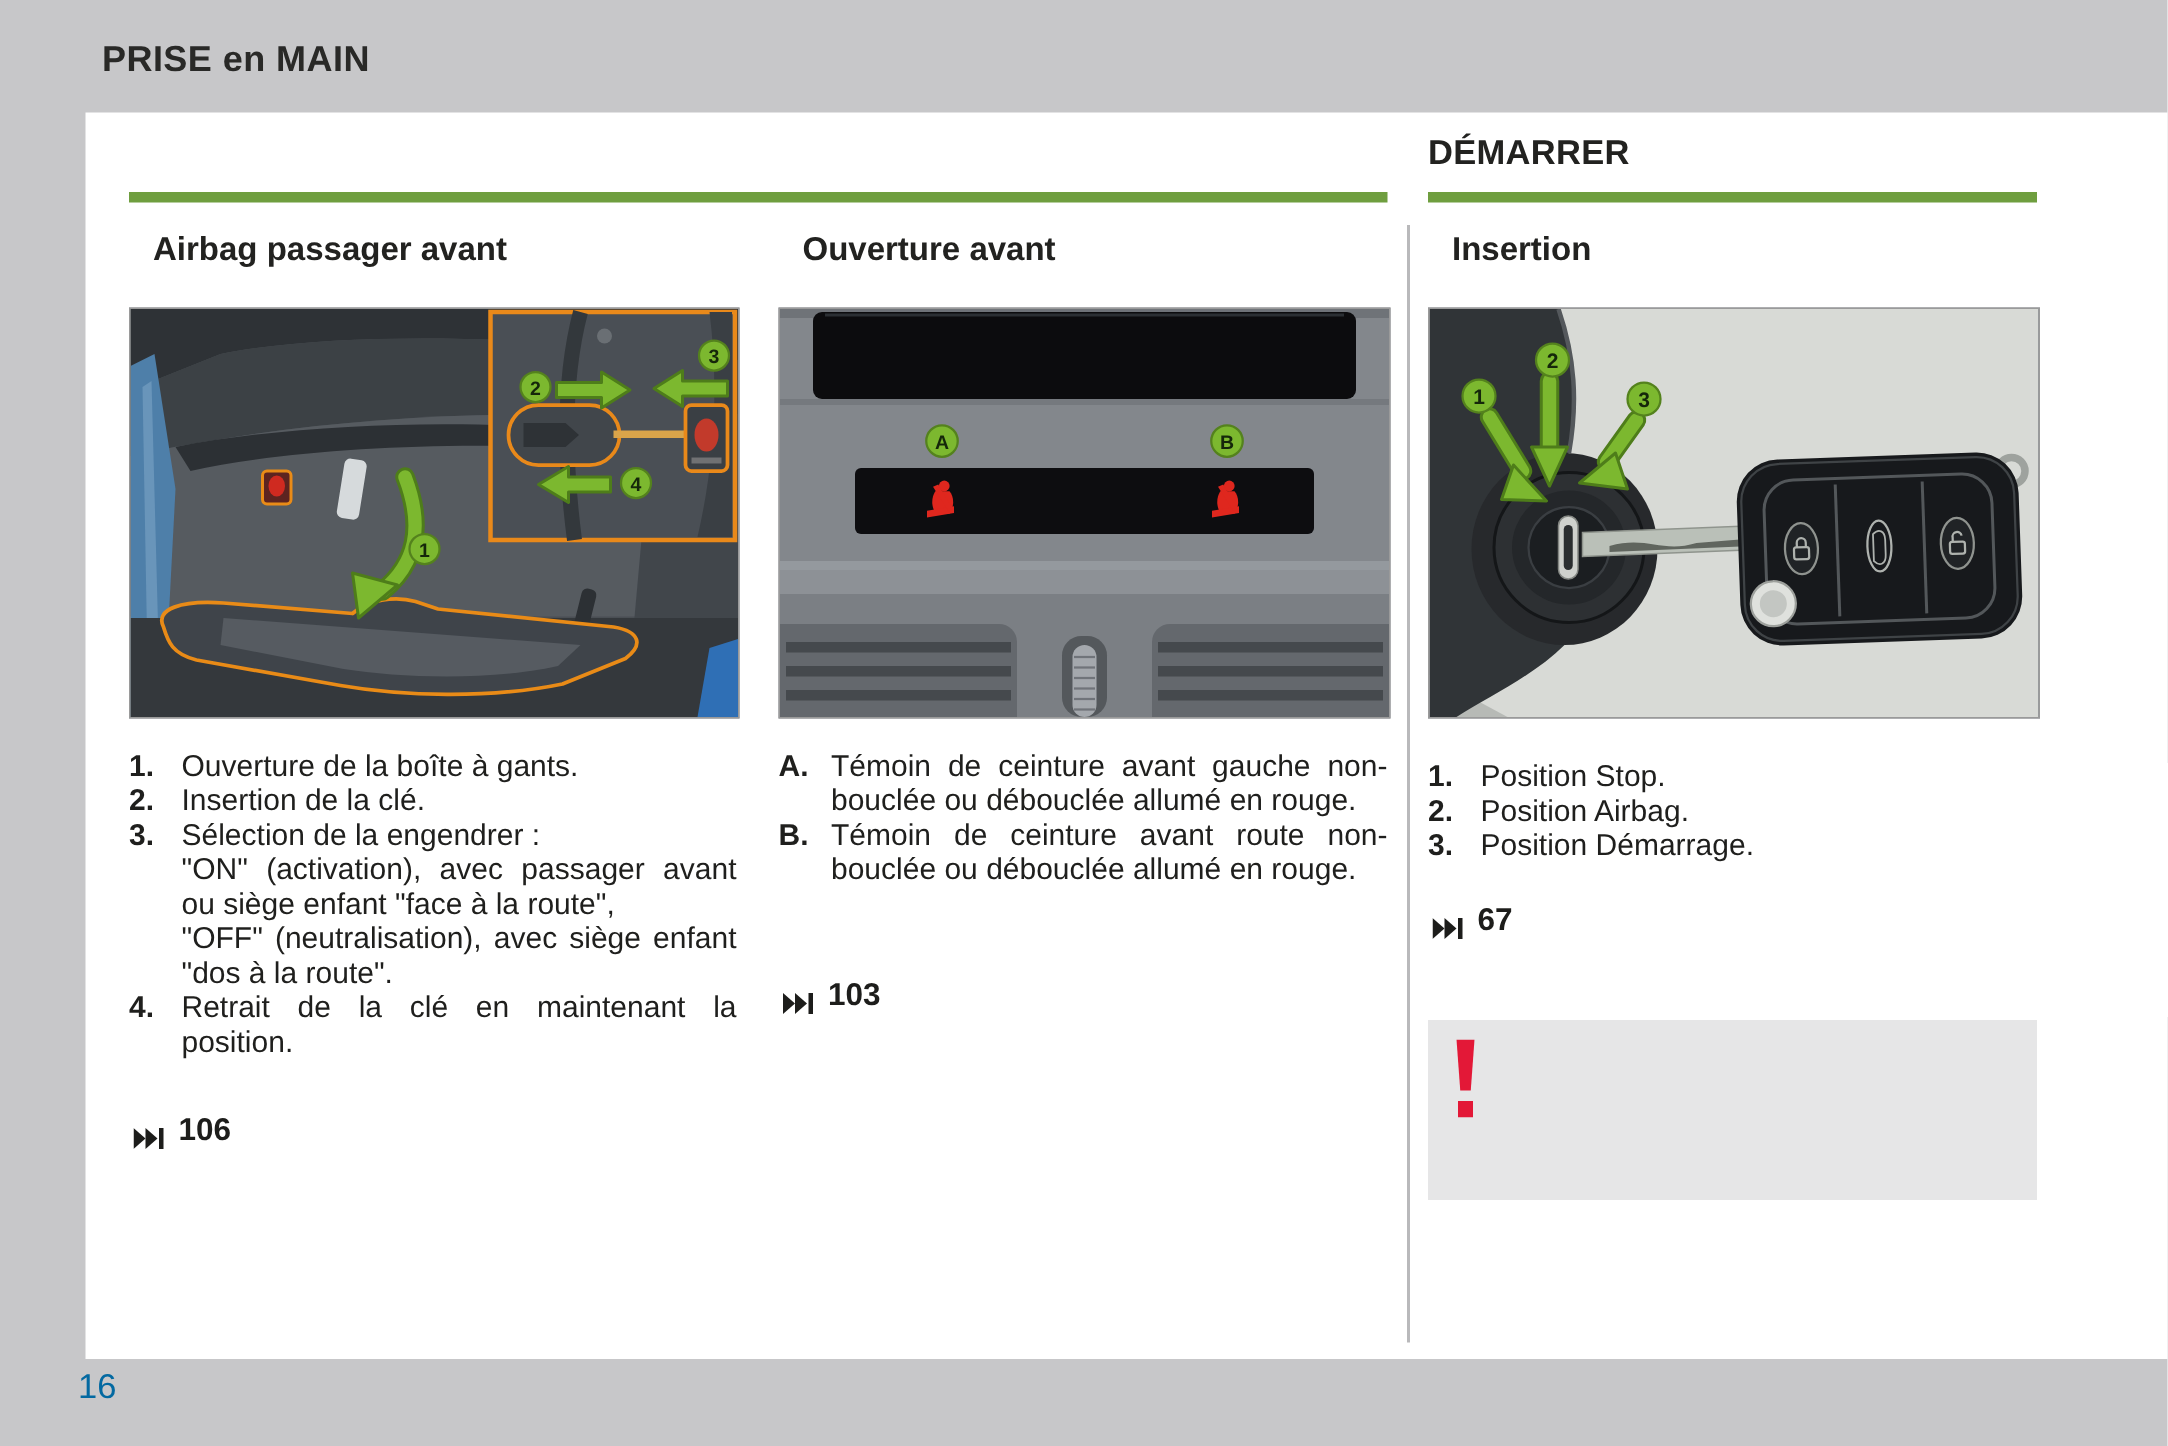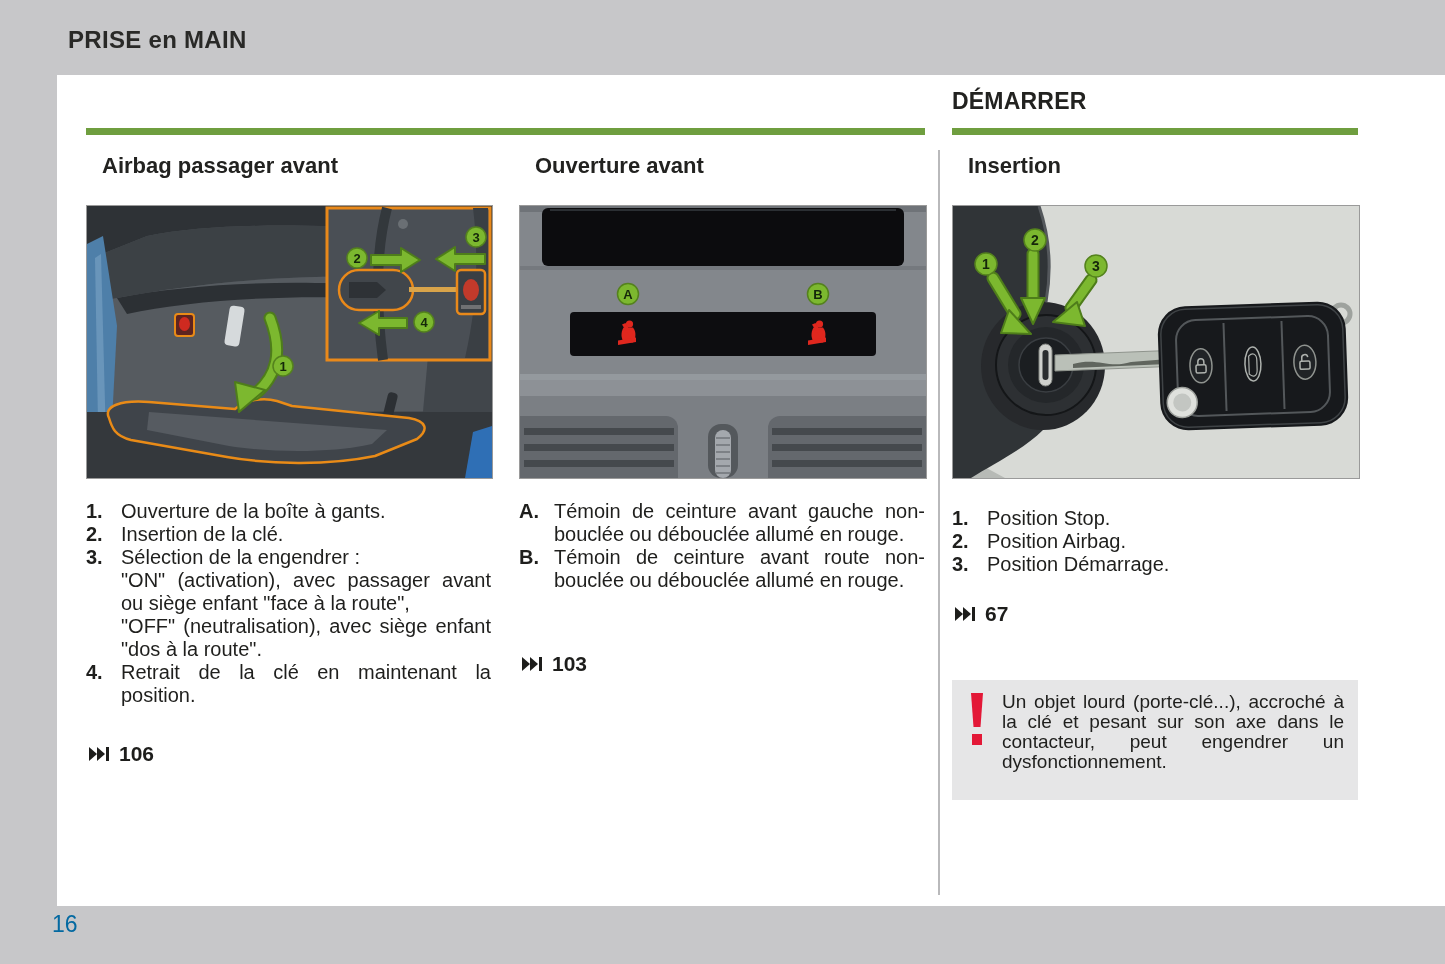--- a/index.html
+++ b/index.html
@@ -34,21 +34,21 @@
   .fig svg{display:block;width:100%;height:100%}
   .col{position:absolute;top:425px;font-size:20px;line-height:23px}
   .col-1{left:29px;width:405px}
   .col-2{left:462px;width:406px}
   .col-3{left:895px;top:432px;width:406px}
   .row{display:flex}
   .mk{flex:0 0 35px;font-weight:700}
   .tx{flex:1 1 auto;text-align:justify}
   .b{font-weight:400}
   .subp{margin-left:35px;text-align:justify}
-  .pref{position:absolute;display:flex;align-items:center;gap:9px}
+  .pref{position:absolute;display:flex;align-items:flex-end;gap:9px}
   .pref-1{left:32px;top:667px}
   .pref-2{left:465px;top:577px}
   .pref-3{left:898px;top:527px}
   .prn{font-weight:700;font-size:21px;color:#1d1d1b}
   .warn{position:absolute;left:895px;top:605px;width:406px;height:120px;background:#e6e6e7;display:flex}
   .warn-ic{flex:0 0 50px;display:flex;justify-content:center;align-items:flex-start;padding-top:13px}
   .warn-tx{flex:1 1 auto;padding:12px 14px 0 0;font-size:19px;line-height:20px;text-align:justify}
   .pageno{position:absolute;left:52px;top:911px;font-size:23px;color:#0369a1}
   
   .bdg circle{fill:#7cb82f;stroke:#54821d;stroke-width:1.5}
@@ -313,18 +313,17 @@
     <span class="prn">67</span>
   </div>
 
   <div class="warn">
     <div class="warn-ic">
       <svg width="16" height="52" viewBox="0 0 16 52" fill="#e31837">
         <polygon points="2,0 14,0 11.5,34 4.5,34"></polygon>
           <rect x="3" y="41" width="10" height="11"></rect>
       </svg>
     </div>
-    <div class="warn-tx">Un objet lourd (porte-clé...), accroché à la clé et pesant sur son axe dans le contacteur, peut engendrer un dysfonctionnement.</div>
   </div>
 
 </div>
 
 <div class="pageno">16</div>
 
 </body></html>

